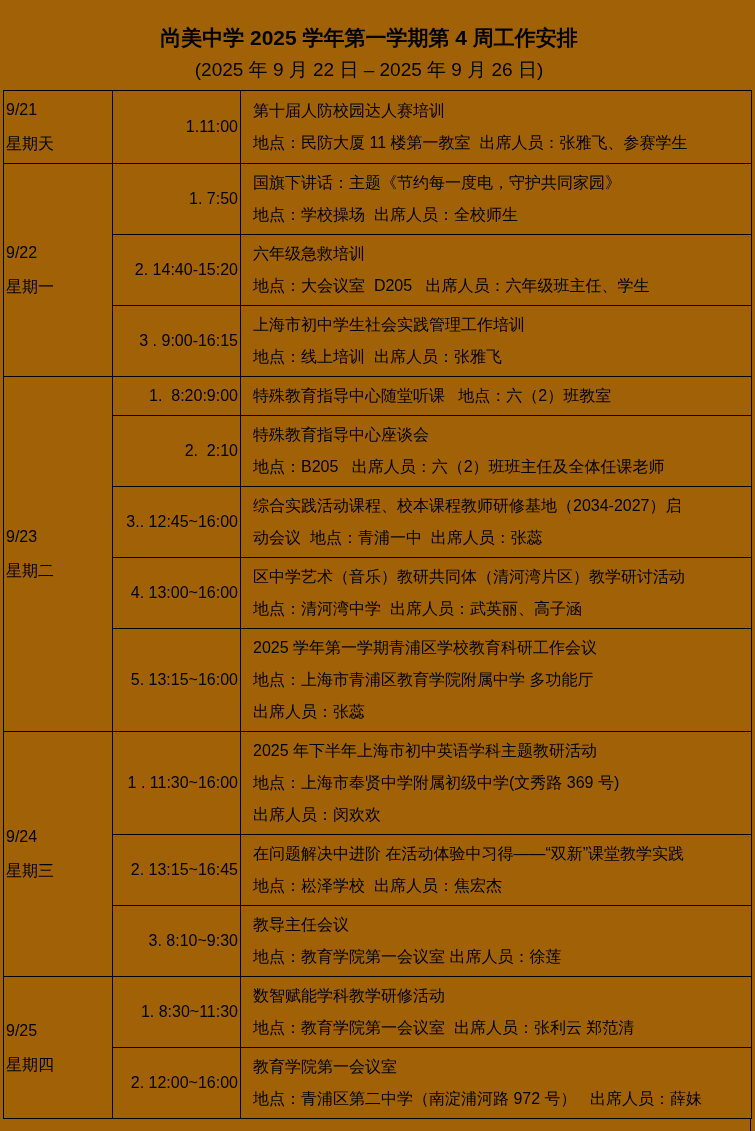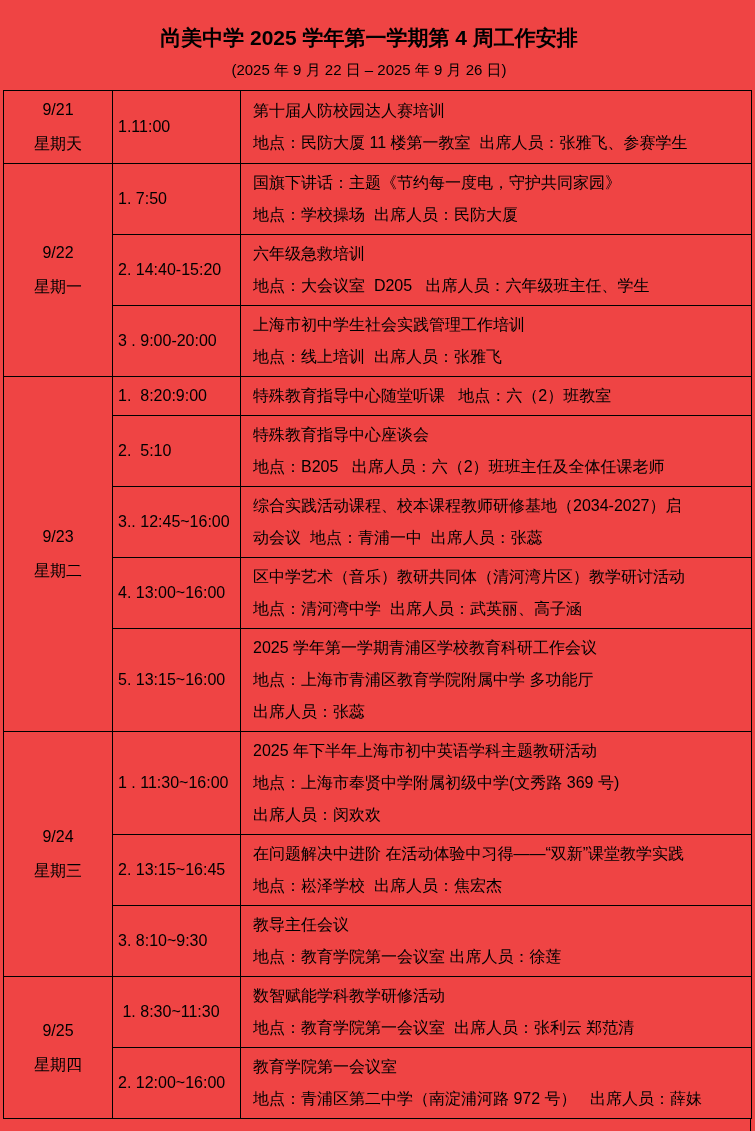--- a/index.html
+++ b/index.html
@@ -7,58 +7,58 @@
   body {
     font-family: "Liberation Sans", "DejaVu Sans", sans-serif;
     color: #000000;
     width: 755px;
   }
   .page {
     width: 755px;
     height: 1131px;
     padding: 24px 20px 0 3px;
     overflow: hidden;
-    background: #ef4444;
+    background: #a16207;
   }
   .doc-title {
     text-align: center;
     font-size: 21px;
     font-weight: bold;
     line-height: 28px;
   }
   .doc-subtitle {
     text-align: center;
-    font-size: 15px;
+    font-size: 19px;
     line-height: 24px;
     margin-top: 6px;
     margin-bottom: 8px;
   }
   table.schedule {
     border-collapse: collapse;
     table-layout: fixed;
     width: 748px;
   }
   table.schedule td {
     border: 1px solid #000000;
     vertical-align: middle;
     font-size: 16px;
     overflow: hidden;
   }
   col.c-date { width: 109px; }
   col.c-time { width: 128px; }
   col.c-content { width: 511px; }
   td.date-cell {
-    text-align: center;
     padding: 2px 2px;
   }
   td.date-cell div { line-height: 34px; }
   td.time-cell {
     padding: 3px 2px 3px 5px;
     line-height: 30px;
     white-space: pre-wrap;
+    text-align: right;
   }
   td.content-cell {
     padding: 3px 4px 3px 12px;
   }
   .content-line {
     line-height: 32px;
     white-space: pre-wrap;
   }
   .cut-row {
     width: 748px;
@@ -92,49 +92,49 @@
           </td>
         </tr>
         <tr>
           <td class="date-cell" rowspan="3">
             <div>9/22</div>
             <div>星期一</div>
           </td>
           <td class="time-cell">1. 7:50</td>
           <td class="content-cell">
             <div class="content-line">国旗下讲话：主题《节约每一度电，守护共同家园》</div>
-            <div class="content-line">地点：学校操场  出席人员：民防大厦</div>
+            <div class="content-line">地点：学校操场  出席人员：全校师生</div>
           </td>
         </tr>
         <tr>
           <td class="time-cell">2. 14:40-15:20</td>
           <td class="content-cell">
             <div class="content-line">六年级急救培训</div>
             <div class="content-line">地点：大会议室  D205   出席人员：六年级班主任、学生</div>
           </td>
         </tr>
         <tr>
-          <td class="time-cell">3 . 9:00-20:00</td>
+          <td class="time-cell">3 . 9:00-16:15</td>
           <td class="content-cell">
             <div class="content-line">上海市初中学生社会实践管理工作培训</div>
             <div class="content-line">地点：线上培训  出席人员：张雅飞</div>
           </td>
         </tr>
         <tr>
           <td class="date-cell" rowspan="5">
             <div>9/23</div>
             <div>星期二</div>
           </td>
           <td class="time-cell">1.  8:20:9:00</td>
           <td class="content-cell">
             <div class="content-line">特殊教育指导中心随堂听课   地点：六（2）班教室</div>
           </td>
         </tr>
         <tr>
-          <td class="time-cell">2.  5:10</td>
+          <td class="time-cell">2.  2:10</td>
           <td class="content-cell">
             <div class="content-line">特殊教育指导中心座谈会</div>
             <div class="content-line">地点：B205   出席人员：六（2）班班主任及全体任课老师</div>
           </td>
         </tr>
         <tr>
           <td class="time-cell">3.. 12:45~16:00</td>
           <td class="content-cell">
             <div class="content-line">综合实践活动课程、校本课程教师研修基地（2034-2027）启</div>
             <div class="content-line">动会议  地点：青浦一中  出席人员：张蕊</div>

